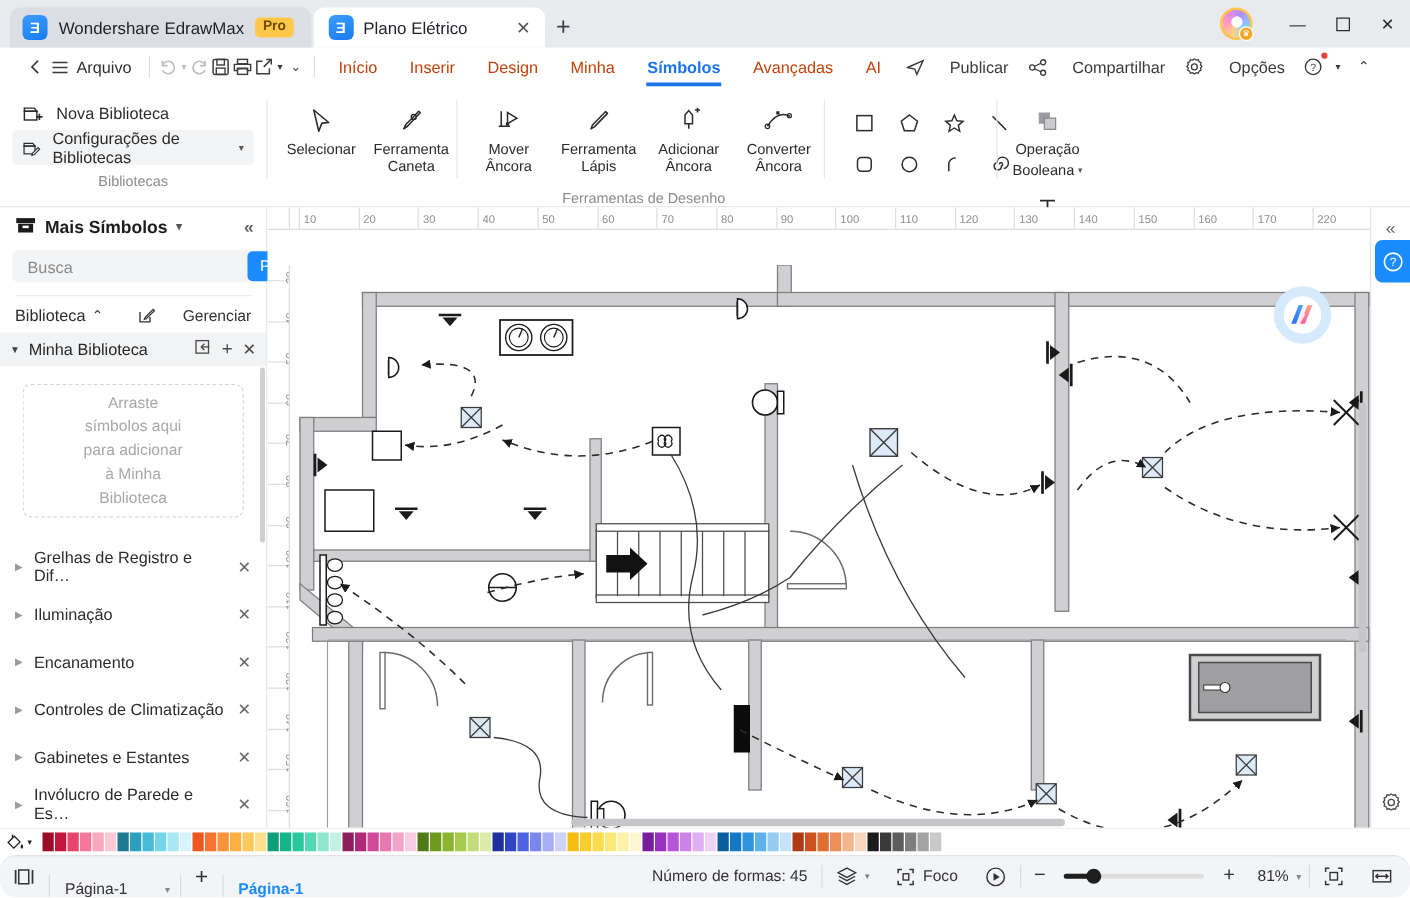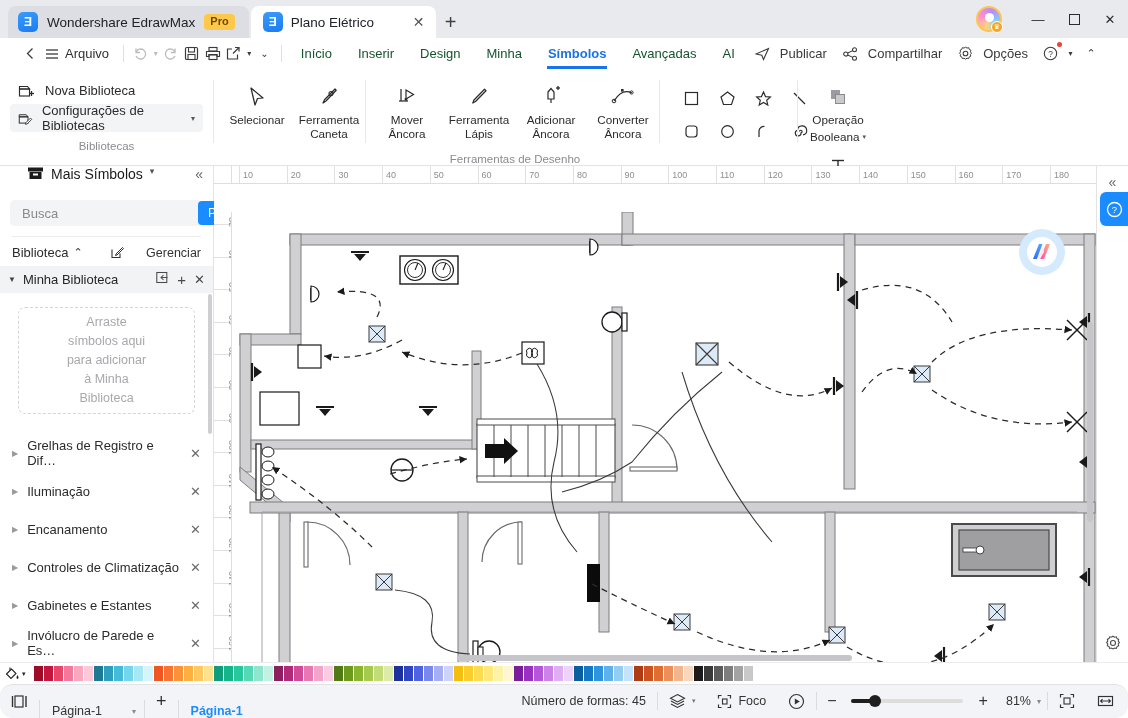--- a/index.html
+++ b/index.html
@@ -61,27 +61,27 @@
   
   .menubar {
     height: 32px; flex: 0 0 32px; background: #ffffff;
     display: flex; align-items: center; padding: 0 20px; font-size: 13px;
     border-bottom: 1px solid #ffffff;
   }
   .mb-icon { width: 26px; height: 26px; display:flex; align-items:center; justify-content:center; color: #3b3b3b; }
   .mb-icon.dim { color: #bcbcbc; }
   .mb-file { display: flex; align-items: center; gap: 6px; padding: 0 8px 0 4px; height: 26px; }
   .mb-sep { width: 1px; height: 17px; background: #dfdfdf; margin: 0 6px; }
-  .mb-tab { padding: 0 13px; height: 30px; display: flex; align-items: center; color: #14532d; position: relative; }
+  .mb-tab { padding: 0 13px; height: 30px; display: flex; align-items: center; color: #c2410c; position: relative; }
   .mb-tab.active { color: #1a73e8; font-weight: bold; }
   .mb-tab.active::after {
     content:''; position: absolute; left: 12px; right: 12px; bottom: 0; height: 2.5px; background: #1a73e8;
   }
   .mb-right { margin-left: auto; display: flex; align-items: center; gap: 2px; padding-right: 4px; }
-  .mb-act { display: flex; align-items: center; gap: 10px; padding: 0 7px; height: 26px; color: #3a3a3a; }
+  .mb-act { display: flex; align-items: center; gap: 20px; padding: 0 7px; height: 26px; color: #3a3a3a; }
   .help-dot { position: relative; }
   .help-dot::after { content:''; position:absolute; right: 1px; top: 1px; width:5px; height:5px;
     border-radius:50%; background:#e8443a; }
 
   
   .ribbon {
     height: 96px; flex: 0 0 96px; background: #ffffff; display: flex;
     border-bottom: 1px solid #e3e3e5; position: relative;
   }
   .rib-group { display: flex; flex-direction: column; position: relative; padding: 4px 0 0; }
@@ -107,22 +107,22 @@
 
   .grp-right { display: flex; }
   .tool-btn.tall { width: 62px; font-size: 11.7px; }
 
   
   .main { flex: 1; display: flex; min-height: 0; position: relative; }
 
   
   .lpanel { width: 214px; flex: 0 0 214px; background: #fff; border-right: 1px solid #e3e3e5;
     display: flex; flex-direction: column; position: relative; }
-  .lp-head { height: 34px; display: flex; padding: 0 10px 0 12px; gap: 7px;
-    font-size: 14px; font-weight: normal; color: #1b1b1b; margin-left: 15px; }
+  .lp-head { height: 34px; display: flex; align-items: center; padding: 0 10px 0 12px; gap: 7px;
+    font-size: 14px; font-weight: bold; color: #1b1b1b; }
   .lp-head .caret { color: #555; font-size: 9px; }
   .lp-collapse { margin-left: auto; color: #666; font-size: 14px; }
   .search-row { margin: 4px 10px 0; height: 30px; background: #f3f4f6; border-radius: 5px;
     display: flex; align-items: center; padding-left: 12px; }
   .search-inp { flex:1; border: none; background: transparent; outline: none; font-size: 13px;
     color: #3a3a3a; font-family: "Liberation Sans", sans-serif; }
   .search-inp::placeholder { color: #8a8a8a; }
   .search-btn { background: #1a8cff; color: #fff; font-size: 12.5px; border-radius: 4px;
     padding: 5px 10px; margin-right: 2px; border: none; font-family: "Liberation Sans", sans-serif; }
   .lp-divider { height: 1px; background: #ececec; margin: 10px 12px 0; }
@@ -631,21 +631,21 @@
             <div class="rt-tick" style="left: 340.9px;">80</div>
             <div class="rt-tick" style="left: 388.6px;">90</div>
             <div class="rt-tick" style="left: 436.3px;">100</div>
             <div class="rt-tick" style="left: 484px;">110</div>
             <div class="rt-tick" style="left: 531.7px;">120</div>
             <div class="rt-tick" style="left: 579.4px;">130</div>
             <div class="rt-tick" style="left: 627.1px;">140</div>
             <div class="rt-tick" style="left: 674.8px;">150</div>
             <div class="rt-tick" style="left: 722.5px;">160</div>
             <div class="rt-tick" style="left: 770.2px;">170</div>
-            <div class="rt-tick" style="left: 817.9px;">180</div>
+            <div class="rt-tick" style="left: 817.9px;">220</div>
           </div>
       </div>
       <div class="canvasrow">
         <div class="ruler-left" id="rl-track">
             <div class="rl-tick" style="top: 12px;">
               <span>30</span>
             </div>
             <div class="rl-tick" style="top: 44.6px;">
               <span>40</span>
             </div>

